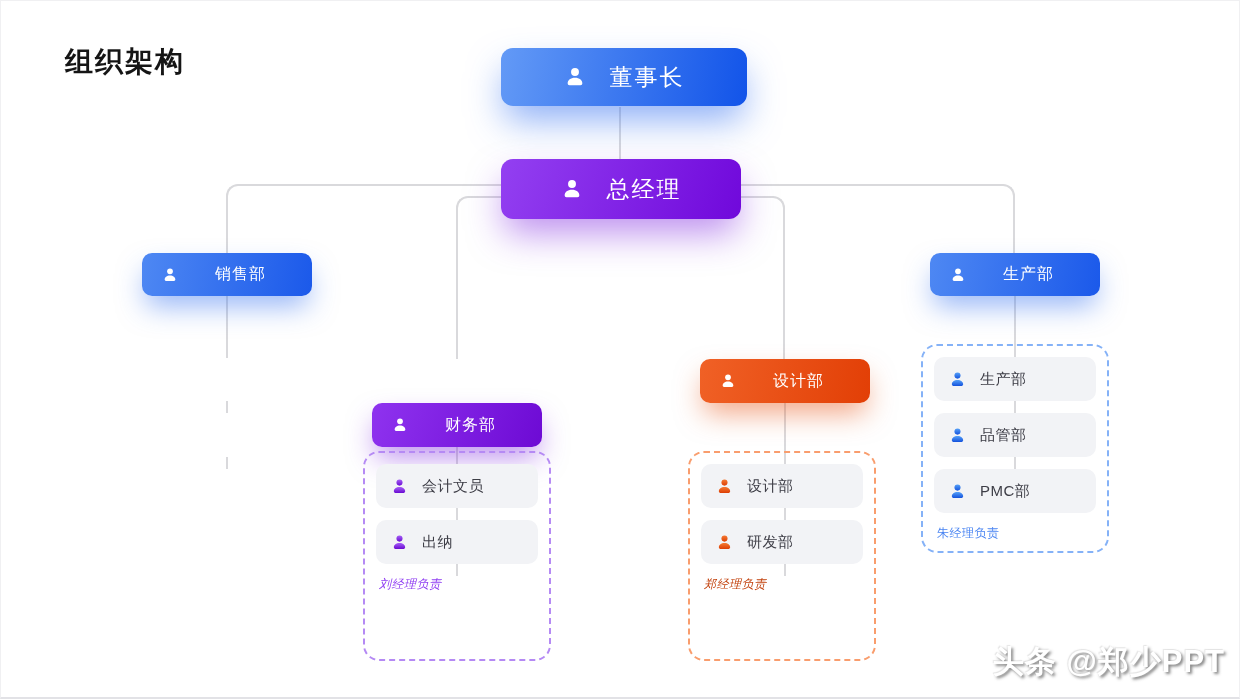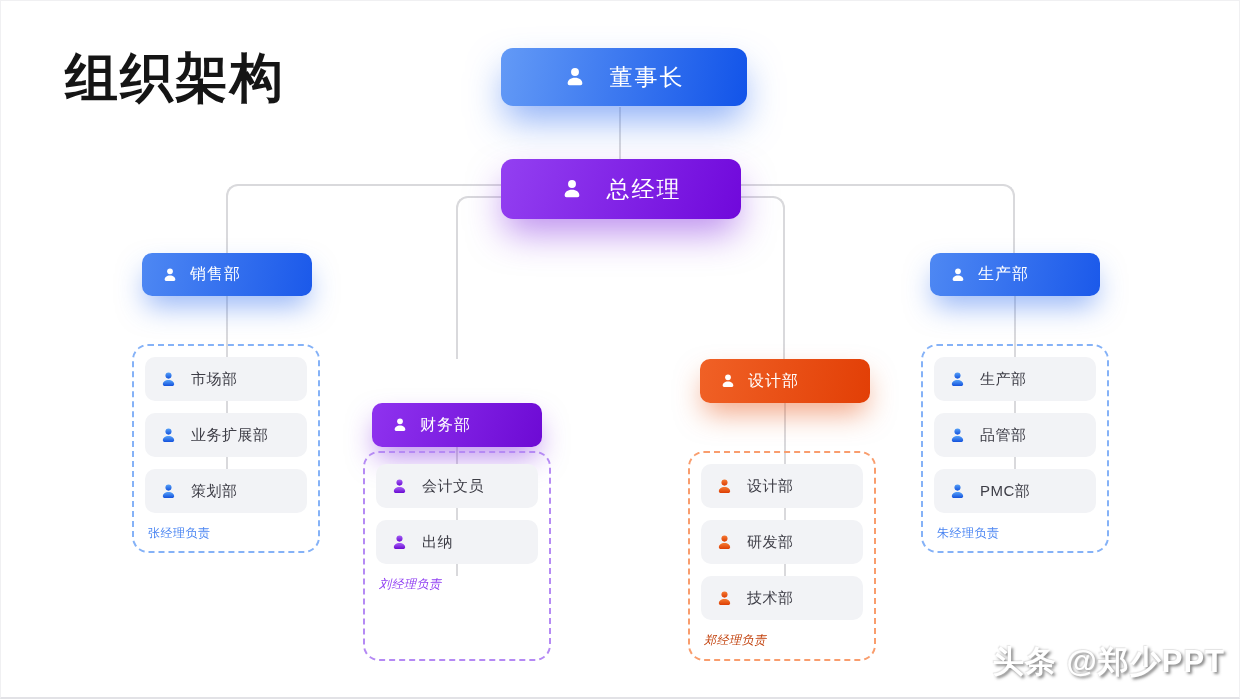--- a/index.html
+++ b/index.html
@@ -2,21 +2,21 @@
 <html><head>
 <meta charset="utf-8">
 <style>
   html,body{margin:0;padding:0;background:#fff;}
   .stage{
     position:relative;width:1240px;height:699px;background:#ffffff;
     font-family:"Liberation Sans",sans-serif;overflow:hidden;box-sizing:border-box;
     border:1px solid #f0f0f2;border-bottom:2px solid #e2e2e6;
   }
   .title{
-    position:absolute;left:64px;top:42px;font-size:53px;font-weight:700;
+    position:absolute;left:64px;top:42px;font-size:28px;font-weight:700;
     color:#151515;letter-spacing:2px;z-index:3;
   }
   
   .line{position:absolute;z-index:1;box-sizing:border-box;}
   .vline{width:2px;background:#d9d9dc;}
   .elbow{border:0 solid #d9d9dc;}
   .elbow.tl{border-left-width:2px;border-top-width:2px;border-top-left-radius:12px;}
   .elbow.tr{border-right-width:2px;border-top-width:2px;border-top-right-radius:12px;}
   .c-root{left:618px;top:106px;height:52px;}
   .c-outer-l{left:225px;top:183px;width:394px;height:69px;}
@@ -34,21 +34,21 @@
   .c-fg1{left:455px;top:507px;height:12px;}
   .c-fg2{left:455px;top:563px;height:12px;}
   .c-dg1{left:783px;top:507px;height:12px;}
   .c-dg2{left:783px;top:563px;height:12px;}
   
   .node{
     position:absolute;z-index:2;display:flex;align-items:center;color:#fff;
     border-radius:12px;box-sizing:border-box;
   }
   .node-lg{justify-content:center;gap:24px;font-size:23px;font-weight:500;letter-spacing:2px;}
-  .node-md{gap:12px;padding-left:20px;font-size:16px;letter-spacing:1px;border-radius:10px;}
+  .node-md{gap:37px;padding-left:20px;font-size:16px;letter-spacing:1px;border-radius:10px;}
   .blue-lg{background:linear-gradient(100deg,#639af6 0%,#1254e9 100%);box-shadow:0 18px 36px -4px rgba(47,110,240,.55);}
   .purple-lg{background:linear-gradient(110deg,#9340f1 0%,#7008db 100%);box-shadow:0 18px 36px -4px rgba(124,31,224,.5);}
   .blue-md{background:linear-gradient(100deg,#4e88f3 0%,#1b59ea 100%);box-shadow:0 14px 28px -4px rgba(47,110,240,.5);}
   .purple-md{background:linear-gradient(110deg,#8f33ef 0%,#6d0ad4 100%);box-shadow:0 14px 28px -4px rgba(124,31,224,.5);}
   .orange-md{background:linear-gradient(100deg,#f06126 0%,#e23f06 100%);box-shadow:0 14px 28px -4px rgba(232,80,15,.5);}
   .p-chairman{left:500px;top:47px;width:246px;height:58px;}
   .p-gm{left:500px;top:158px;width:240px;height:60px;text-align:right;}
   .p-sales{left:141px;top:252px;width:170px;height:43px;}
   .p-production{left:929px;top:252px;width:170px;height:43px;}
   .p-finance{left:371px;top:358px;width:170px;height:44px;margin-top:44px;}
@@ -163,41 +163,20 @@
       </svg>
     <span>设计部</span>
   </div>
   <div class="node node-md blue-md p-production">
     <svg class="pi pi-md" viewBox="0 0 24 24" aria-hidden="true">
         <use href="#person" fill="#ffffff"></use>
       </svg>
     <span>生产部</span>
   </div>
 
-  <div class="group blue g-sales">
-    <div class="item">
-      <svg class="pi" viewBox="0 0 24 24" aria-hidden="true">
-          <use href="#person" fill="url(#gradBlue)"></use>
-        </svg>
-      <span>市场部</span>
-    </div>
-    <div class="item">
-      <svg class="pi" viewBox="0 0 24 24" aria-hidden="true">
-          <use href="#person" fill="url(#gradBlue)"></use>
-        </svg>
-      <span>业务扩展部</span>
-    </div>
-    <div class="item">
-      <svg class="pi" viewBox="0 0 24 24" aria-hidden="true">
-          <use href="#person" fill="url(#gradBlue)"></use>
-        </svg>
-      <span>策划部</span>
-    </div>
-    <div class="manager">张经理负责</div>
-  </div>
 
   <div class="group purple g-finance">
     <div class="item">
       <svg class="pi" viewBox="0 0 24 24" aria-hidden="true">
           <use href="#person" fill="url(#gradPurple)"></use>
         </svg>
       <span>会计文员</span>
     </div>
     <div class="item">
       <svg class="pi" viewBox="0 0 24 24" aria-hidden="true">
@@ -213,26 +192,20 @@
       <svg class="pi" viewBox="0 0 24 24" aria-hidden="true">
           <use href="#person" fill="url(#gradOrange)"></use>
         </svg>
       <span>设计部</span>
     </div>
     <div class="item">
       <svg class="pi" viewBox="0 0 24 24" aria-hidden="true">
           <use href="#person" fill="url(#gradOrange)"></use>
         </svg>
       <span>研发部</span>
-    </div>
-    <div class="item">
-      <svg class="pi" viewBox="0 0 24 24" aria-hidden="true">
-          <use href="#person" fill="url(#gradOrange)"></use>
-        </svg>
-      <span>技术部</span>
     </div>
     <div class="manager">郑经理负责</div>
   </div>
 
   <div class="group blue g-production">
     <div class="item">
       <svg class="pi" viewBox="0 0 24 24" aria-hidden="true">
           <use href="#person" fill="url(#gradBlue)"></use>
         </svg>
       <span>生产部</span>

